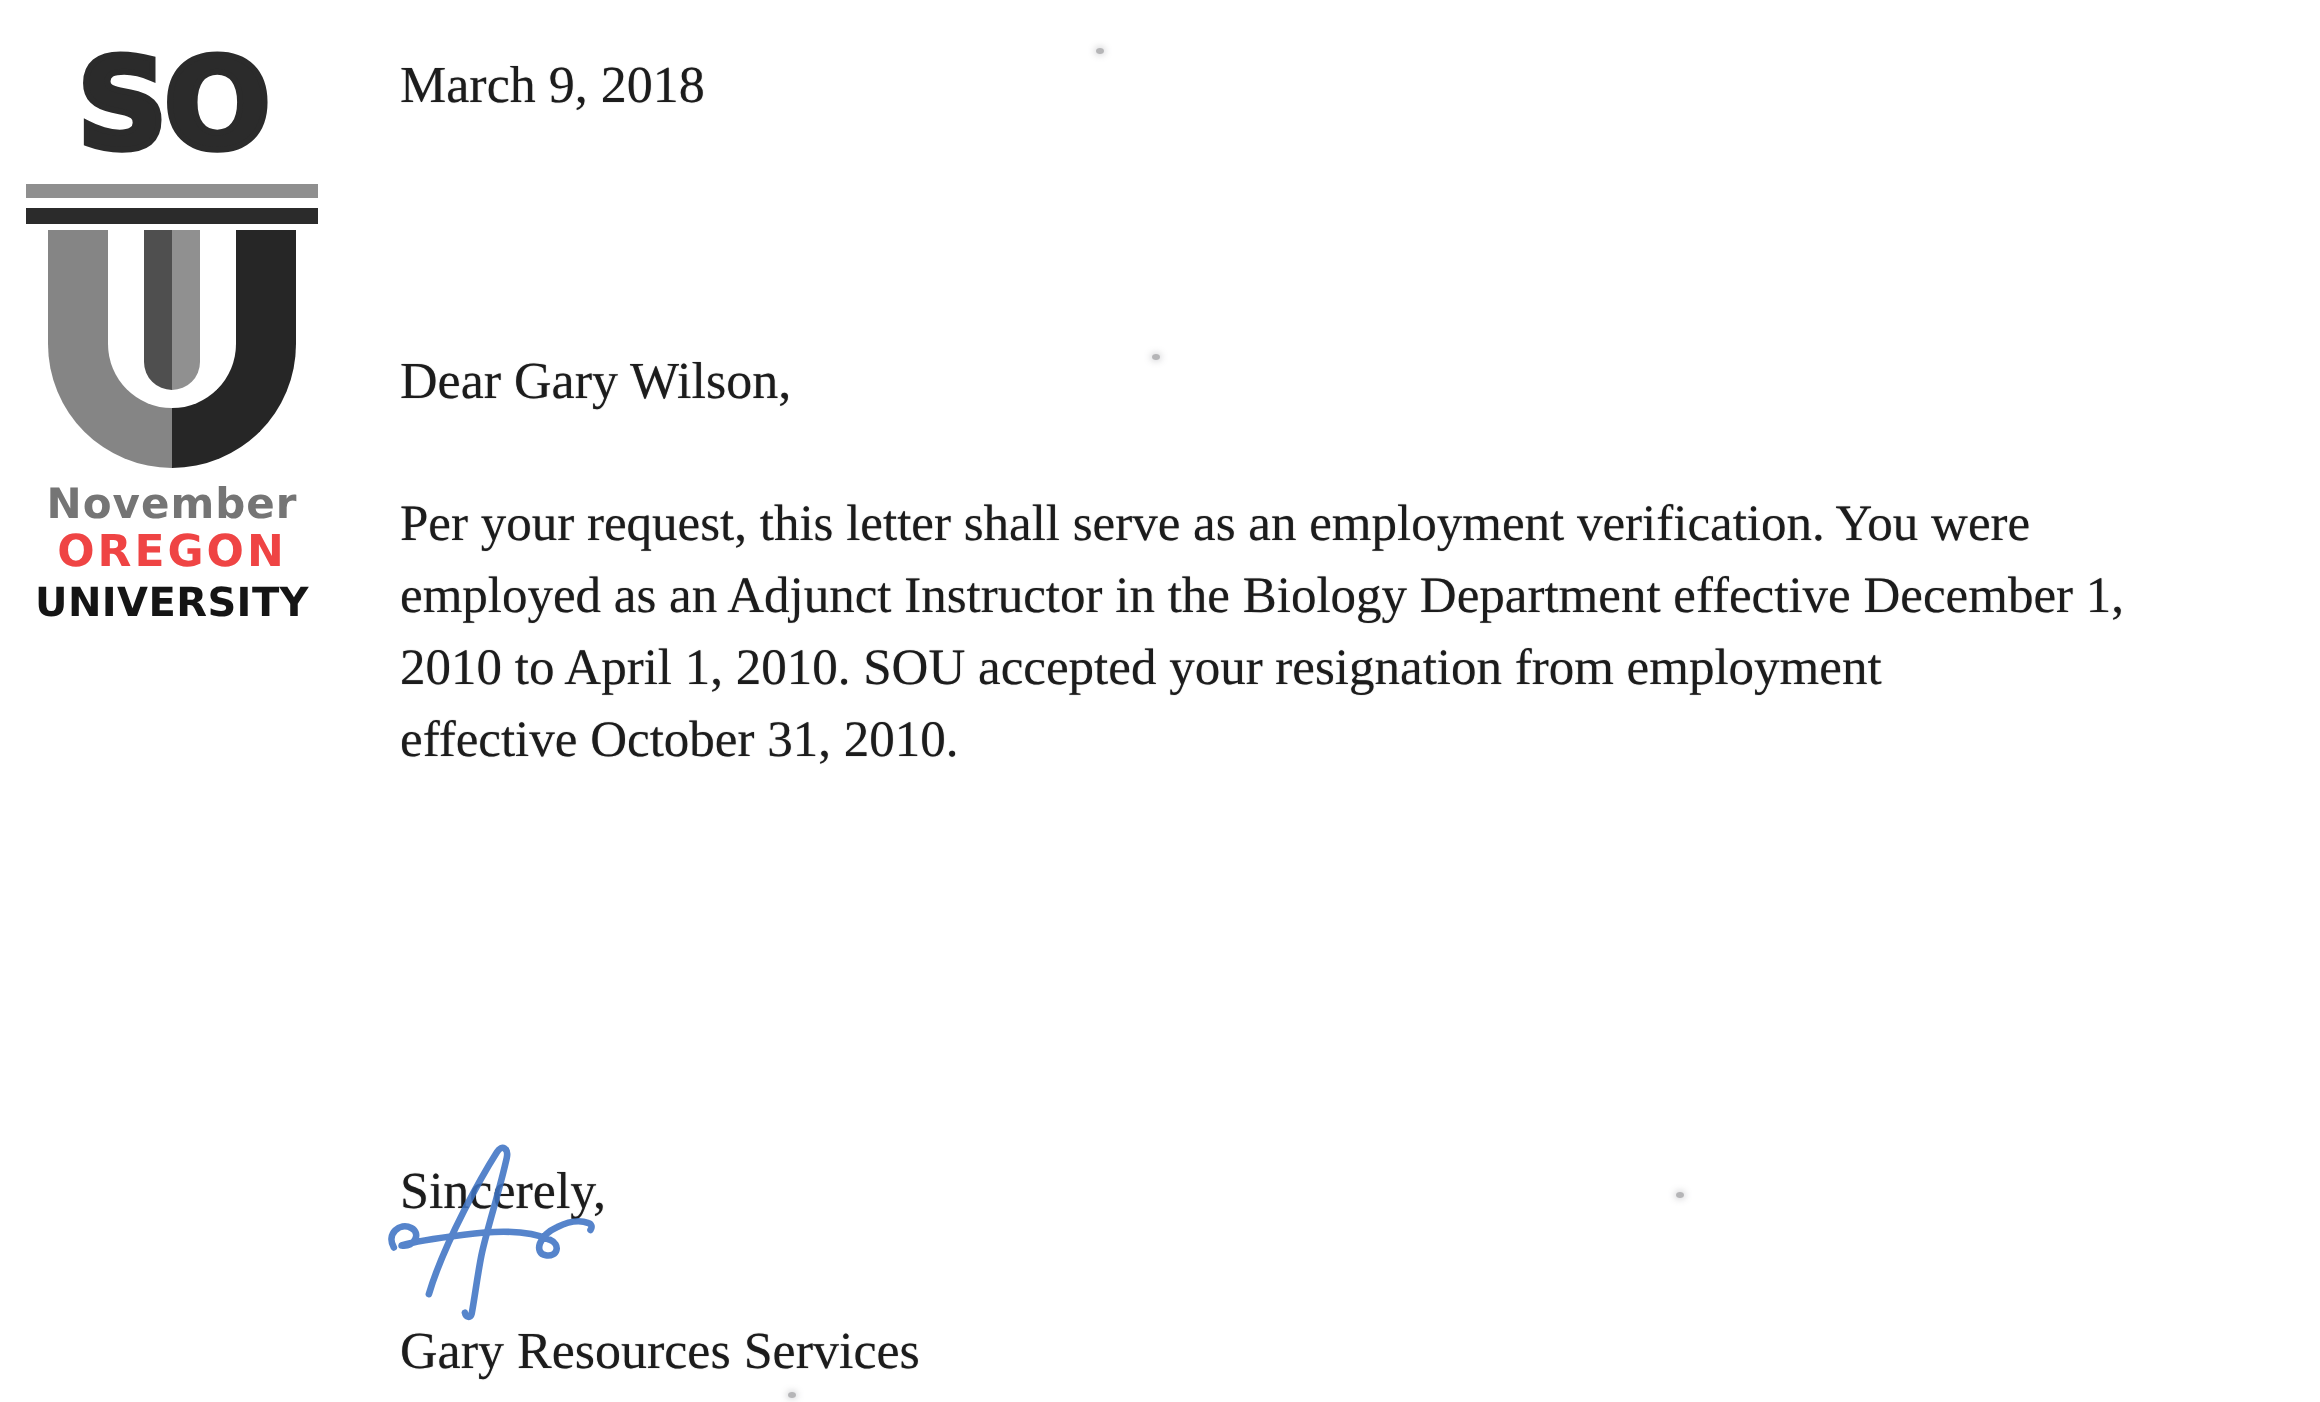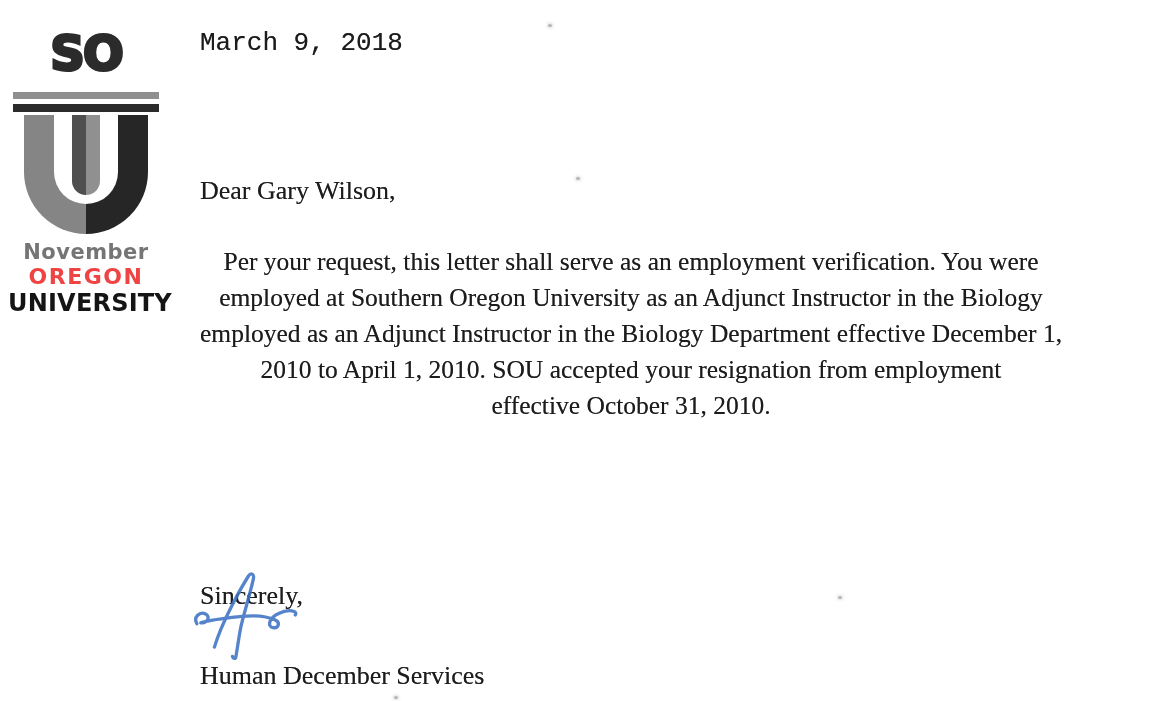--- a/index.html
+++ b/index.html
@@ -18,21 +18,21 @@
   .logo {
     position: absolute;
     left: 8px;
     top: 16px;
     width: 156px;
     text-align: center;
     font-family: "DejaVu Sans", sans-serif;
     user-select: none;
   }
   .logo-so {
-    font-size: 48px;
+    font-size: 63px;
     font-weight: 900;
     letter-spacing: -2px;
     line-height: 74px;
     color: #2b2b2b;
     -webkit-text-stroke: 3px #2b2b2b;
   }
   .logo-bar { width: 146px; margin: 0 auto; }
   .logo-bar.gray { height: 7px; background: #8f8f8f; margin-top: 2px; }
   .logo-bar.dark { height: 8px; background: #2b2b2b; margin-top: 5px; }
 
@@ -55,35 +55,35 @@
   .logo-southern {
     margin-top: 6px;
     font-size: 21px; font-weight: 700; letter-spacing: 0.5px;
     color: #757575;
   }
   .logo-oregon {
     font-size: 22px; font-weight: 800; letter-spacing: 1.5px;
     color: #ef4444;
   }
   .logo-university {
-    font-size: 24px; font-weight: 800; letter-spacing: 0.2px;
+    font-size: 20px; font-weight: 800; letter-spacing: 0.2px;
     color: #151515;
   }
 
   
   .txt {
     position: absolute;
     left: 200px;
     font-size: 26px;
     text-shadow: 0 0 0.5px rgba(0,0,0,0.55);
     white-space: nowrap;
   }
-  .date-line       { top: 28px; font-family: Liberation Mono, monospace; }
+  .date-line       { top: 28px; }
   .salutation-line { top: 176px; }
-  .body-block      { top: 244px; text-align: center; }
+  .body-block      { top: 244px; }
   .body-block div  { line-height: 36px; font-size: 25.5px; white-space: nowrap;
                      text-shadow: 0 0 0.5px rgba(0,0,0,0.55); }
   .closing-line    { top: 536px; margin-top: 45px; }
   .signer-line     { top: 661px; }
 
   
   .signature-box { position: absolute; left: 193px; top: 566px; width: 112px; height: 95px; }
   .signature-box svg { width: 100%; height: 100%; }
 
   
@@ -111,37 +111,36 @@
     <div class="logo-southern">November</div>
     <div class="logo-oregon">OREGON</div>
     <div class="logo-university">UNIVERSITY</div>
   </div>
 
   <div class="txt date-line">March 9, 2018</div>
   <div class="txt salutation-line">Dear Gary Wilson,</div>
 
   <div class="txt body-block">
     <div>Per your request, this letter shall serve as an employment verification. You were</div>
-    <div>employed at Southern Oregon University as an Adjunct Instructor in the Biology</div>
     <div>employed as an Adjunct Instructor in the Biology Department effective December 1,</div>
     <div>2010 to April 1, 2010. SOU accepted your resignation from employment</div>
     <div>effective October 31, 2010.</div>
   </div>
 
   <div class="txt closing-line">Sincerely,</div>
 
   <div class="signature-box">
     <svg viewBox="0 0 115 95">
       <g fill="none" stroke="#3f74c4" stroke-width="3.4" stroke-linecap="round" stroke-linejoin="round" opacity="0.88">
         <path d="M22,82 C30,55 50,20 57,9 C59.5,5 63,7 62,12 C58,30 52,48 49,62 C47,72 45.5,84 44,92 C43.5,94.5 41,94 40.5,91.5"></path>
         <path d="M4,58 C0,51 7,45 13,48 C18,50.5 15,58 8,57 C16,54.5 28,53 40,51.5 C58,49 74,49.5 84,54 C90,56.5 88,63 82,62 C76,61 78,52 88,47.5 C94,44.5 100,44 104,45.5 C105.5,46 106,47.5 105,49"></path>
       </g>
     </svg>
   </div>
 
-  <div class="txt signer-line">Human December Services</div>
+  <div class="txt signer-line">Gary Resources Services</div>
 
   <div class="speck" style="left:548px; top:24px;"></div>
   <div class="speck" style="left:576px; top:177px;"></div>
   <div class="speck" style="left:838px; top:596px;"></div>
   <div class="speck" style="left:394px; top:696px;"></div>
 
 </div>
 
 </body></html>

